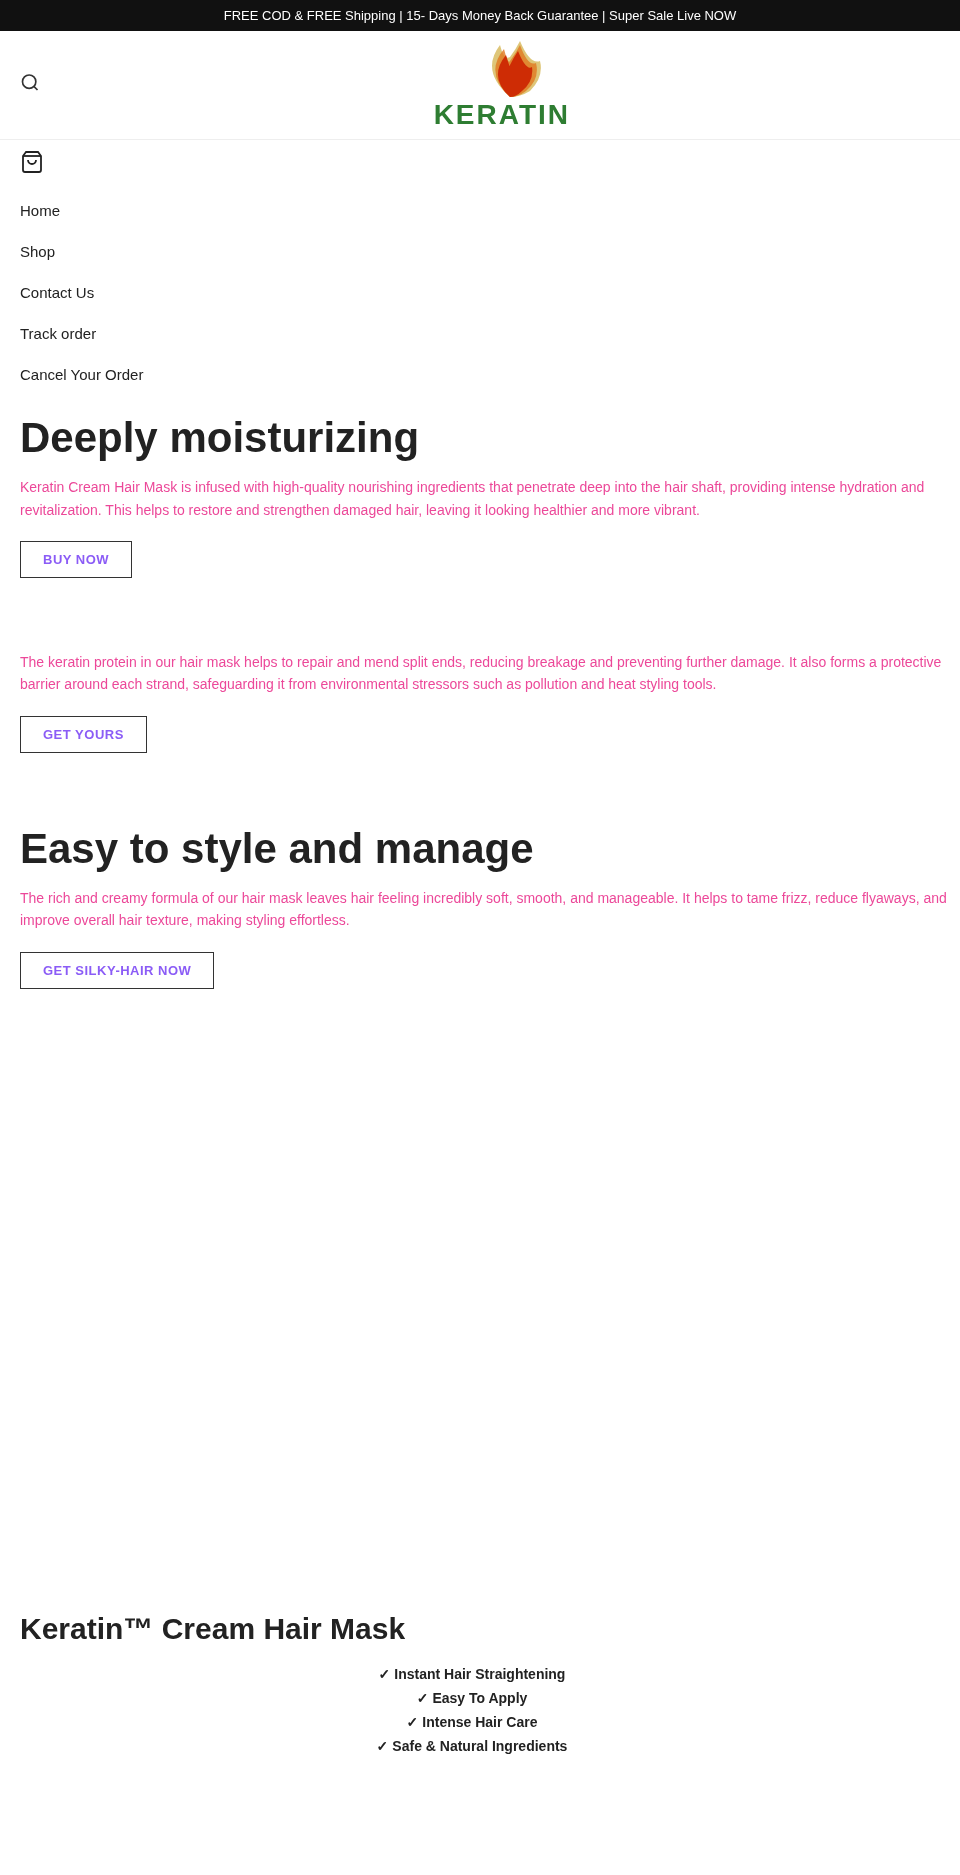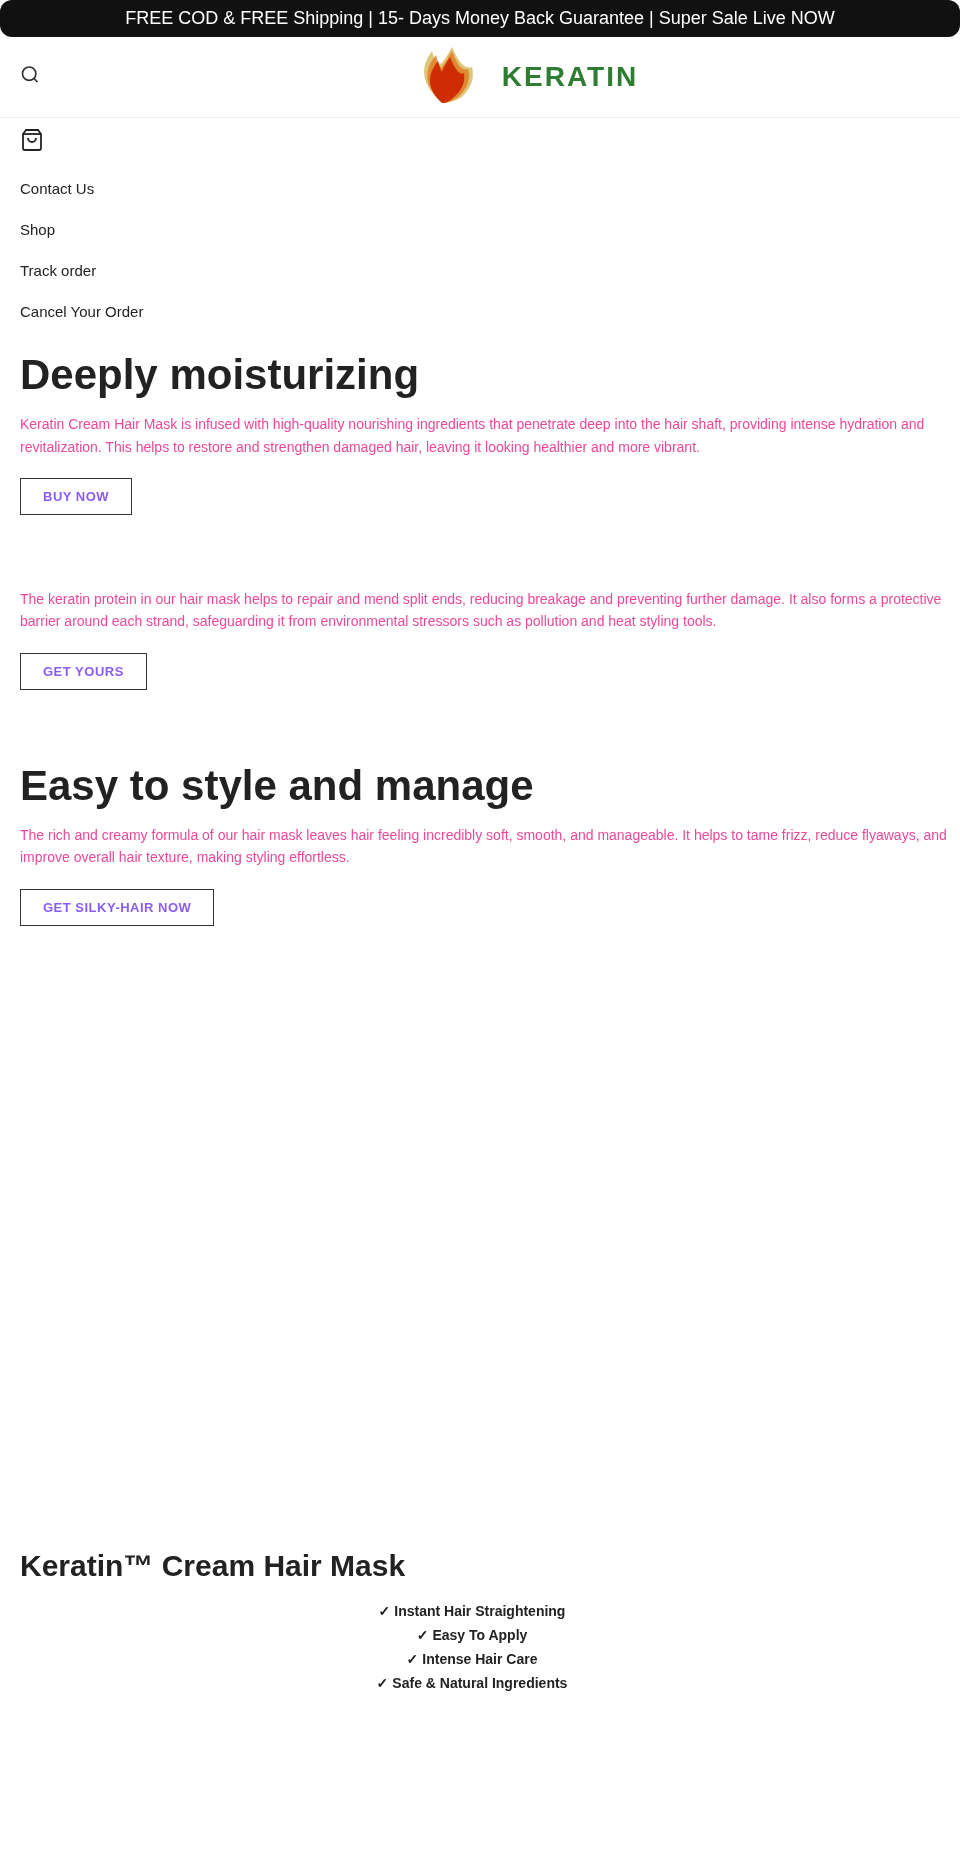--- a/index.html
+++ b/index.html
@@ -3,23 +3,22 @@
   <meta charset="utf-8">
   <style>
     * { margin: 0; padding: 0; box-sizing: border-box; }
     body { font-family: Arial, sans-serif; background: #fff; color: #222; width: 960px; }
 
     
     .top-banner {
       background: #111;
       color: #fff;
       text-align: center;
-      font-size: 18px;
+      font-size: 13px;
       padding: 8px 10px;
-      border-radius: 12px;
     }
 
     
     .header {
       display: flex;
       align-items: center;
       padding: 10px 20px;
       border-bottom: 1px solid #eee;
       position: relative;
     }
@@ -147,22 +146,22 @@
     .logo-text {
       font-size: 28px;
       font-weight: 900;
       color: #2e7d32;
       letter-spacing: 2px;
       font-family: Arial, sans-serif;
       line-height: 1;
     }
     .logo-container {
       display: flex;
-      flex-direction: row;
-      align-items: center;
+      flex-direction: column;
+      align-items: flex-end;
       cursor: pointer;
     }
     .logo-flame {
       margin-left: 60px;
       margin-bottom: -4px;
     }
   </style>
 </head>
 <body>
 
@@ -195,22 +194,23 @@
   <div class="cart-icon">
     <svg width="24" height="24" viewBox="0 0 24 24" fill="none" stroke="#222" stroke-width="1.8">
       <path d="M6 2L3 6v14a2 2 0 002 2h14a2 2 0 002-2V6l-3-4z"></path>
       <line x1="3" y1="6" x2="21" y2="6"></line>
       <path d="M16 10a4 4 0 01-8 0"></path>
     </svg>
   </div>
 </div>
 
 <nav class="nav">
+  <a class="nav-item">Home</a>
+  <a class="nav-item">Shop</a>
   <a class="nav-item">Contact Us</a>
-  <a class="nav-item">Shop</a>
   <a class="nav-item">Track order</a>
   <a class="nav-item">Cancel Your Order</a>
 </nav>
 
 <div class="main-content">
 
   <div class="section-block">
     <h1 class="section-title-large">Deeply moisturizing</h1>
     <p class="section-body">Keratin Cream Hair Mask is infused with high-quality nourishing ingredients that penetrate deep into the hair shaft, providing intense hydration and revitalization. This helps to restore and strengthen damaged hair, leaving it looking healthier and more vibrant.</p>
     <button class="cta-button">BUY NOW</button>

